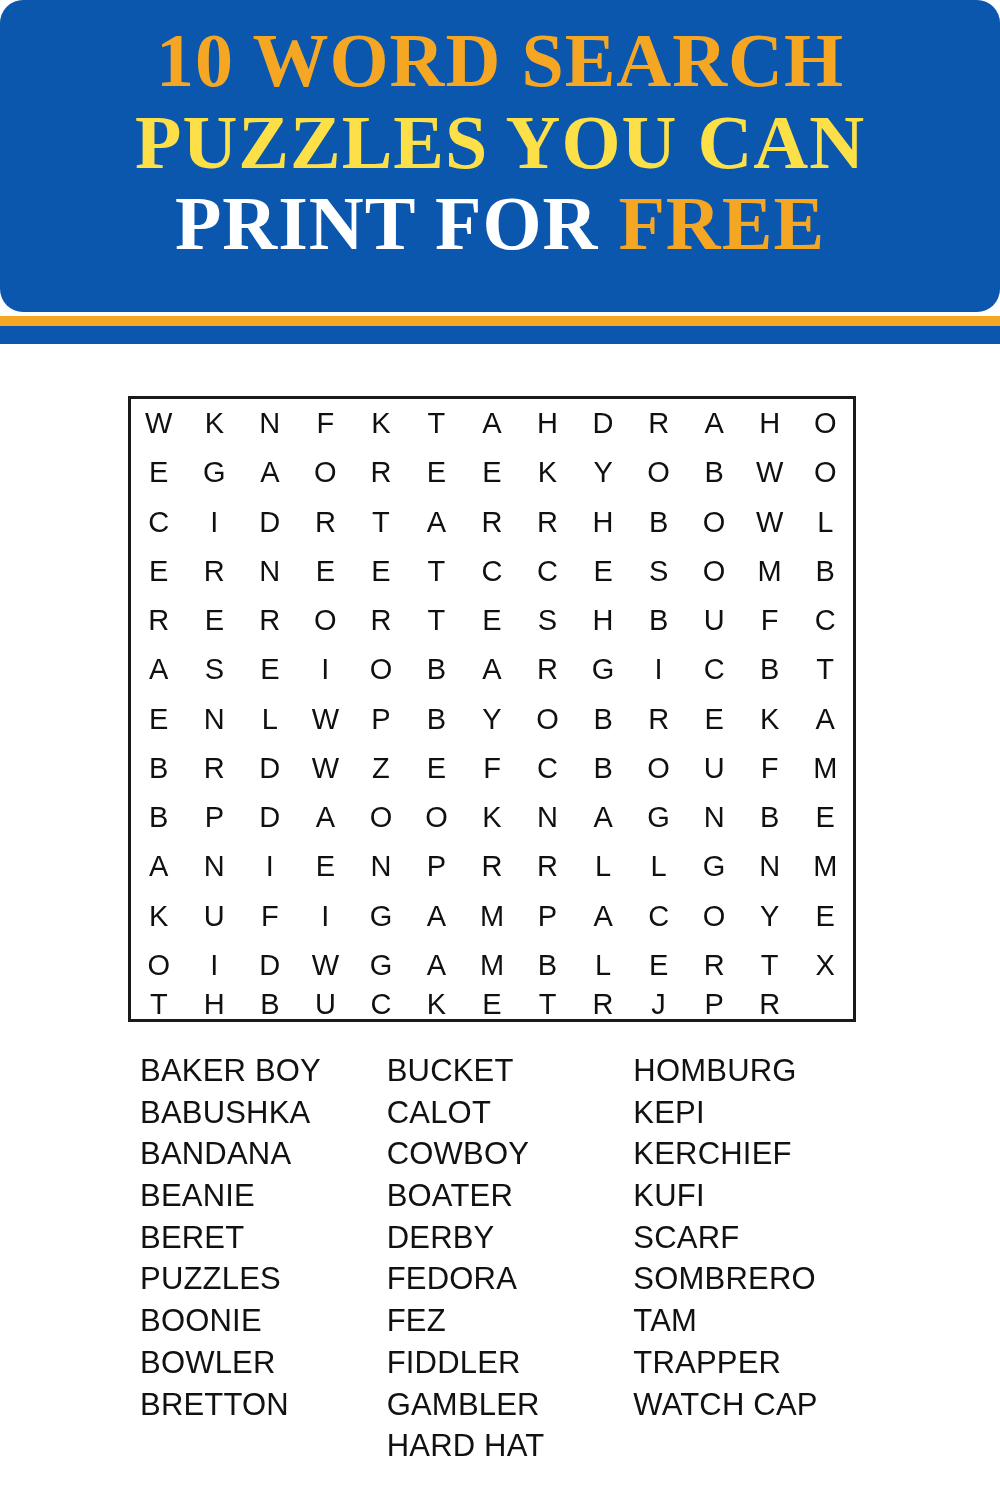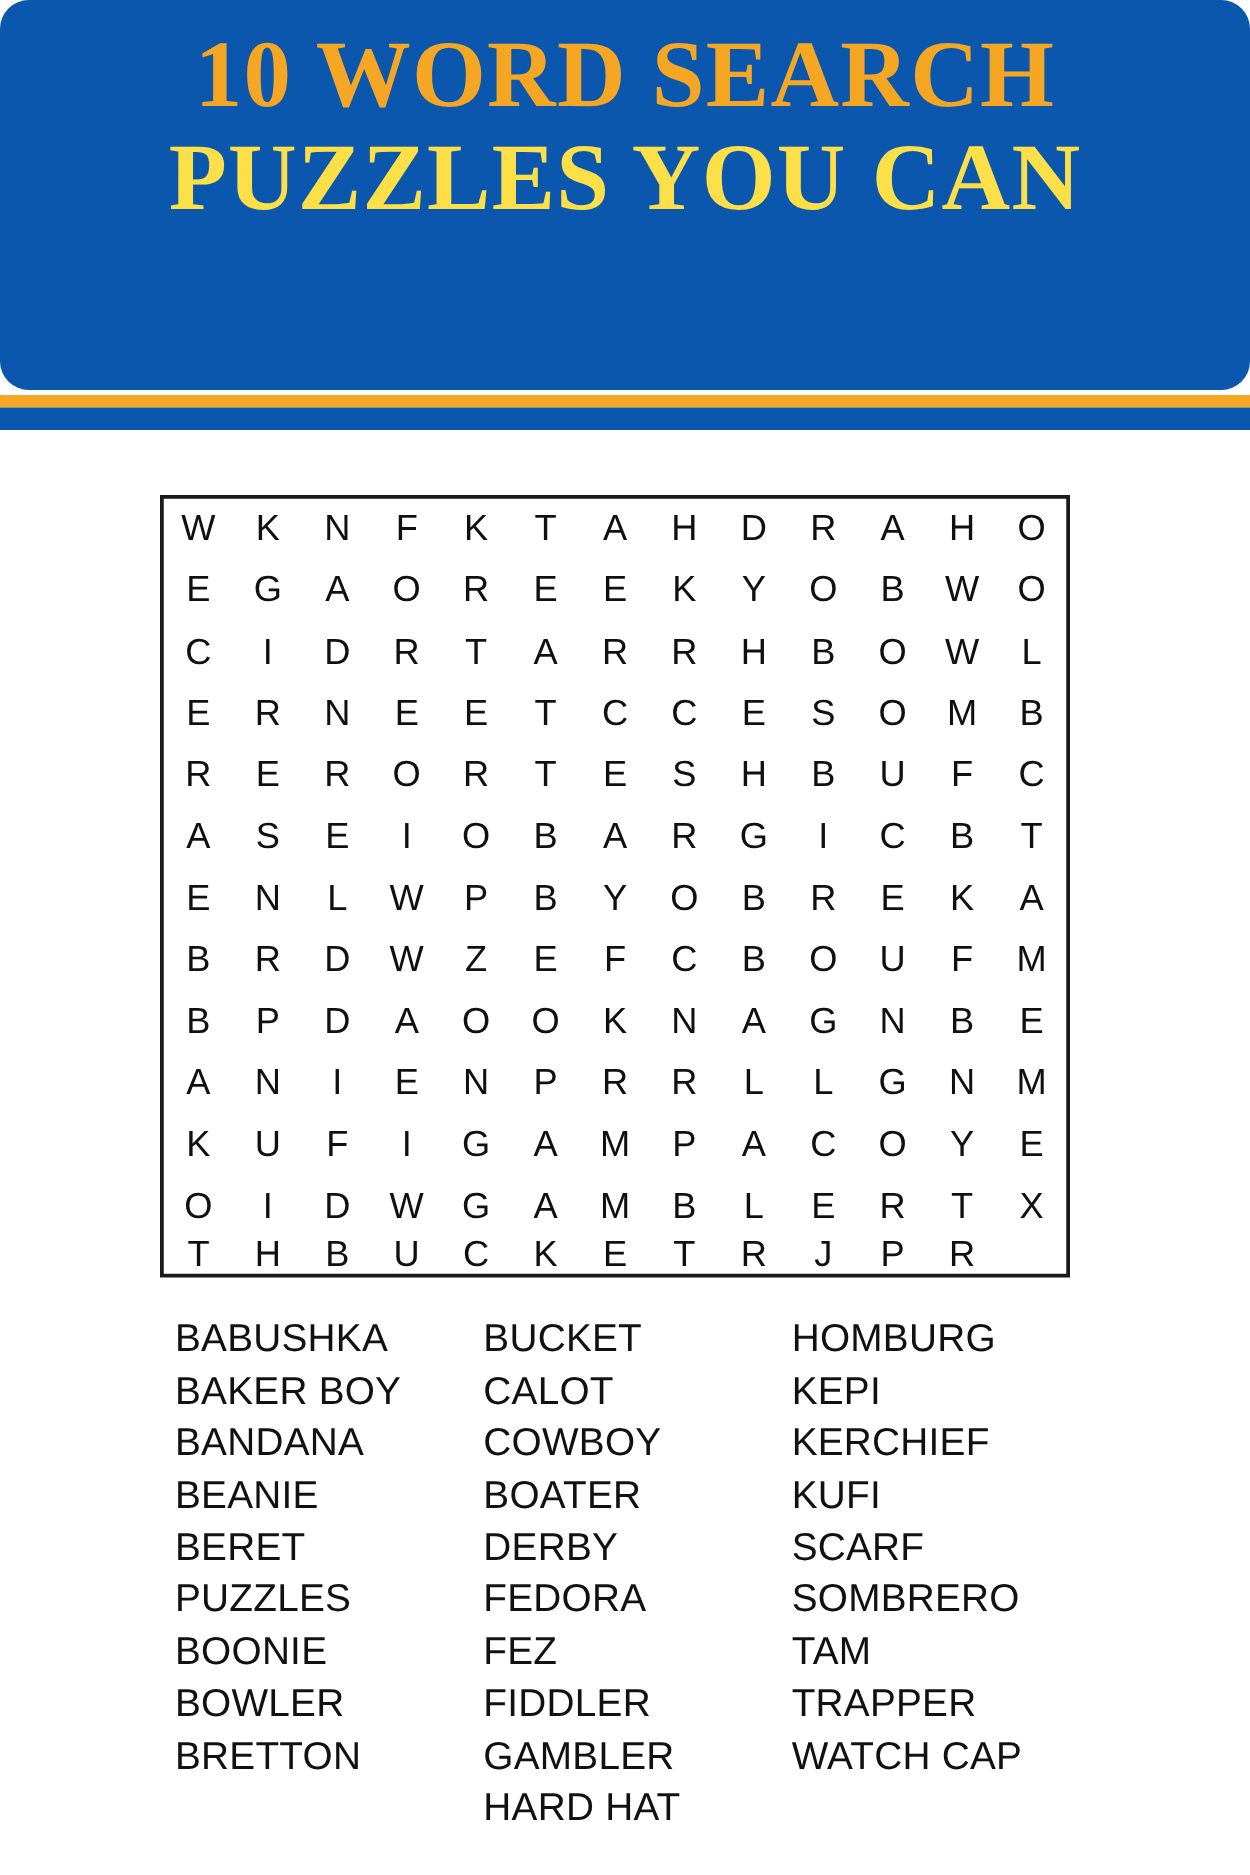--- a/index.html
+++ b/index.html
@@ -117,20 +117,21 @@
     letter-spacing: 0.2px;
     white-space: nowrap;
   }
 </style>
 </head>
 <body>
 
 <div class="banner">
   <div class="banner-line line1">10 WORD SEARCH</div>
   <div class="banner-line line2">PUZZLES YOU CAN</div>
+  <div class="banner-line line3"><span>PRINT FOR </span><span class="hl">FREE</span></div>
 </div>
 <div class="rule-gold"></div>
 <div class="rule-blue"></div>
 
 <div class="grid-wrap">
   <div class="grid" id="grid">
       <div class="cell">W</div>
       <div class="cell">K</div>
       <div class="cell">N</div>
       <div class="cell">F</div>
@@ -296,22 +297,22 @@
       <div class="cell">T</div>
       <div class="cell">R</div>
       <div class="cell">J</div>
       <div class="cell">P</div>
       <div class="cell">R</div>
     </div>
 </div>
 
 <div class="words" id="words">
     <div class="word-col">
+      <div class="word">BAKER BOY</div>
       <div class="word">BABUSHKA</div>
-      <div class="word">BAKER BOY</div>
       <div class="word">BANDANA</div>
       <div class="word">BEANIE</div>
       <div class="word">BERET</div>
       <div class="word">PUZZLES</div>
       <div class="word">BOONIE</div>
       <div class="word">BOWLER</div>
       <div class="word">BRETTON</div>
     </div>
     <div class="word-col">
       <div class="word">BUCKET</div>

